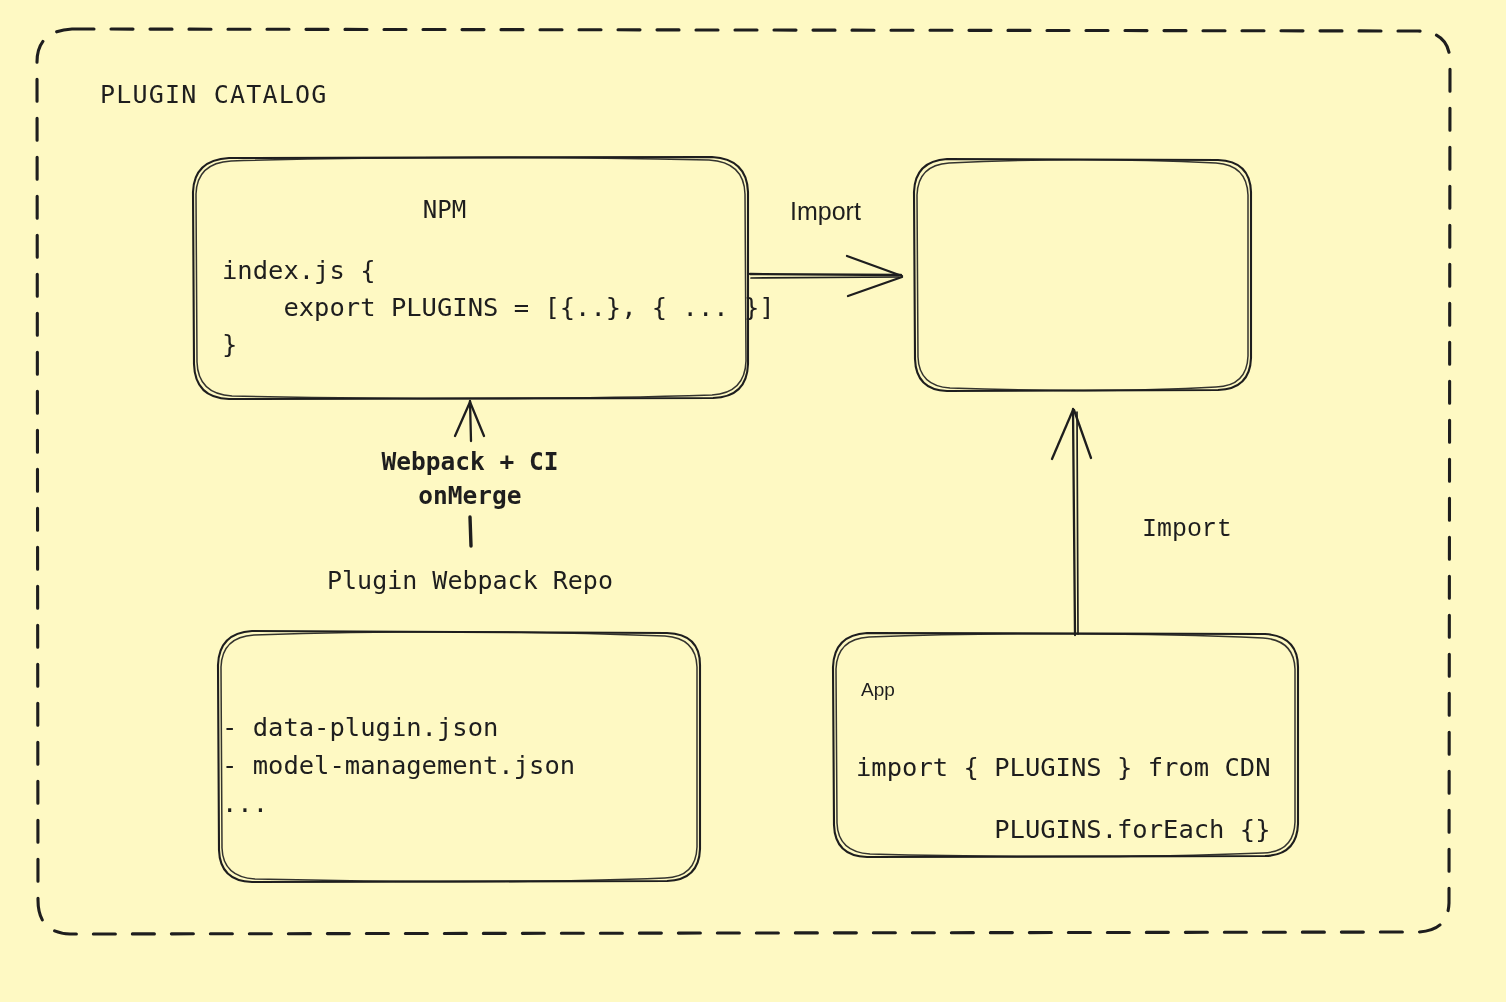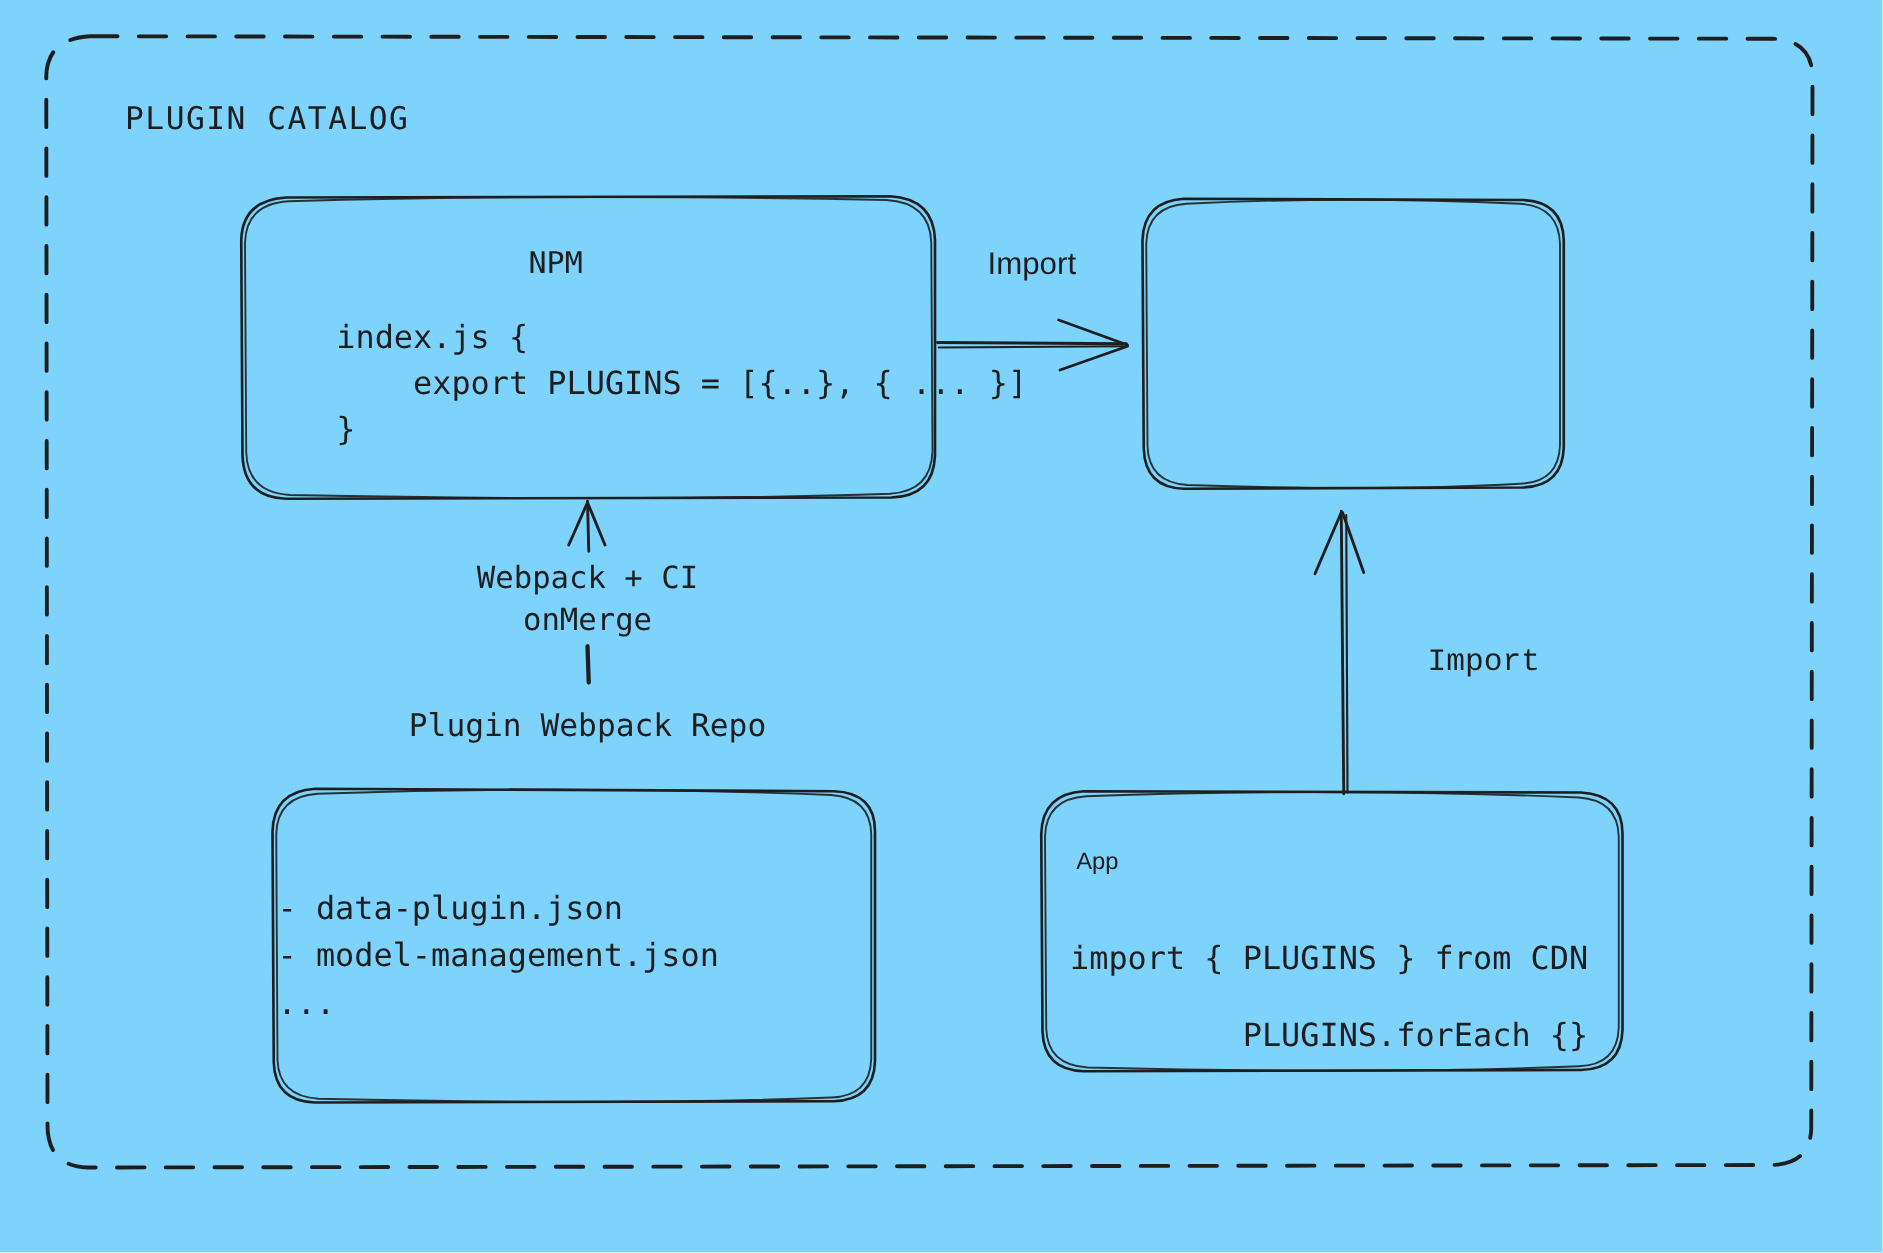--- a/index.html
+++ b/index.html
@@ -5,21 +5,21 @@
 <style>
   html, body {
     margin: 0;
     padding: 0;
     background: #ffffff;
   }
   #canvas {
     position: relative;
     width: 1506px;
     height: 1002px;
-    background: #7dd3fc;
+    background: #fef9c3;
     overflow: hidden;
     font-family: "DejaVu Sans Mono", monospace;
   }
   svg.layer {
     position: absolute;
     top: 0;
     left: 0;
     width: 1506px;
     height: 1002px;
   }
@@ -57,38 +57,38 @@
   #npm-title {
     left: 193px; top: 196px;
     width: 503px;
     text-align: center;
     font-size: 24px;
   }
   #npm-code {
     left: 222px; top: 252px;
     font-size: 25.5px;
     line-height: 37px;
-    margin-left: 47px;
   }
   #cdn-title {
     left: 913px; top: 262px;
     width: 340px;
     text-align: center;
     font-size: 25px;
   }
   #cache-label {
     left: 790px; top: 197px;
     font-size: 25px;
   }
   #build-label {
     left: 340px; top: 445px;
     width: 260px;
     text-align: center;
     font-size: 24.5px;
     line-height: 34px;
+    font-weight: bold;
   }
   #repo-label {
     left: 230px; top: 566px;
     width: 480px;
     text-align: center;
     font-size: 25px;
   }
   #repo-files {
     left: 222px; top: 708px;
     font-size: 25.5px;

